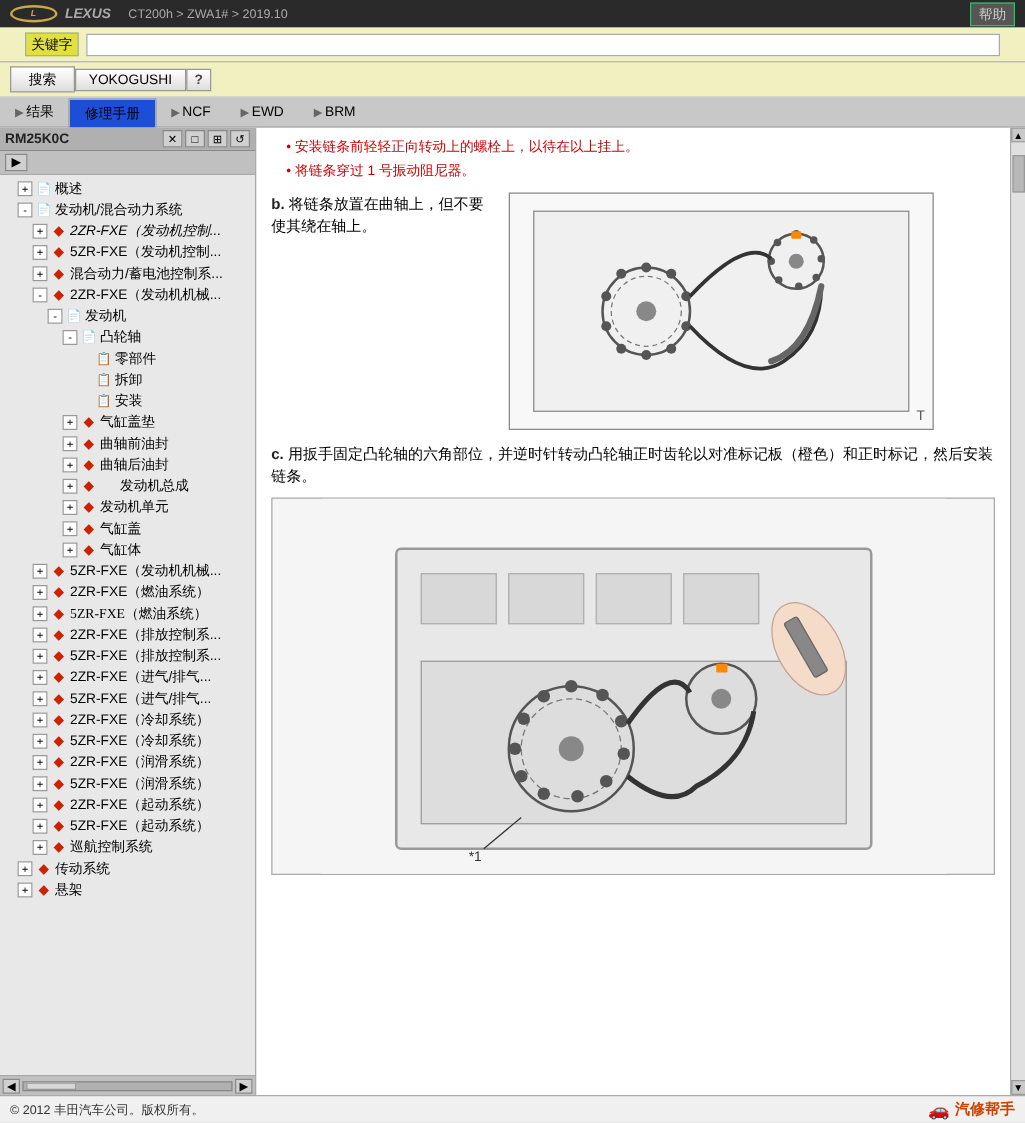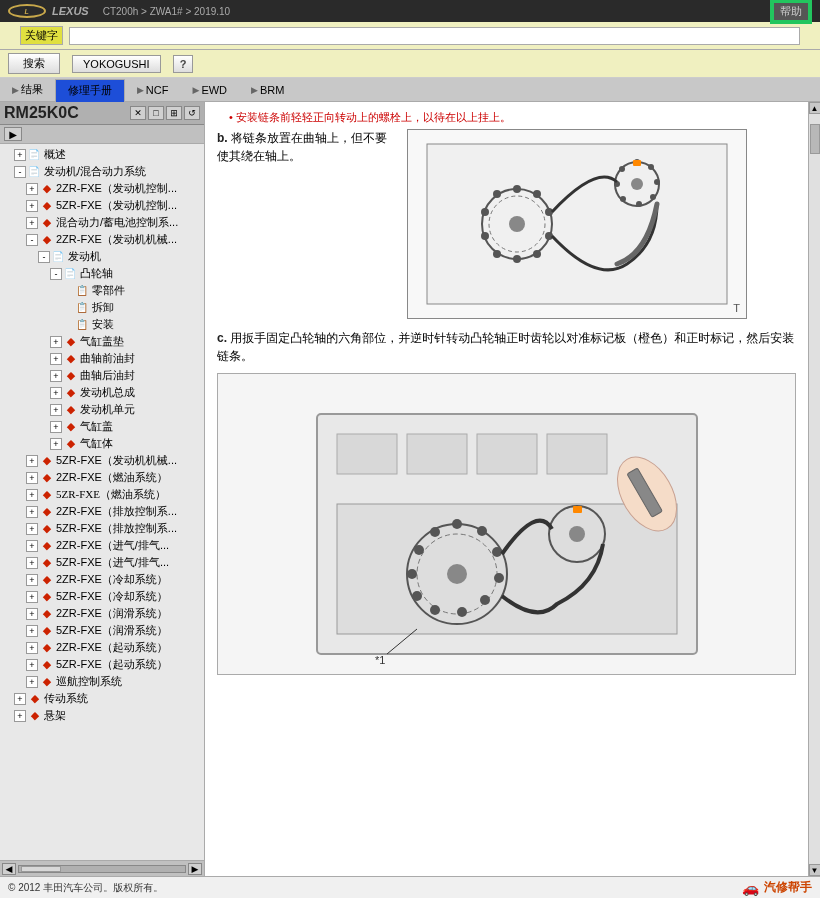--- a/index.html
+++ b/index.html
@@ -33,21 +33,21 @@
       font-size: 7px;
       font-style: italic;
       font-weight: bold;
       letter-spacing: 0.5px;
     }
     #topbar .help-btn {
       color: #ccc;
       font-size: 11px;
       background: #555;
       padding: 1px 6px;
-      border: 4px solid #22c55e;
+      border: 1px solid #22c55e;
       cursor: pointer;
     }
 
     
     #searchbar {
       background: #f0f0c0;
       padding: 4px 20px;
       display: flex;
       align-items: center;
       gap: 6px;
@@ -66,21 +66,21 @@
       font-size: 11px;
       padding: 0 3px;
     }
 
     
     #btnrow {
       background: #f0f0c0;
       padding: 3px 8px;
       display: flex;
       align-items: center;
-      gap: 12px;
+      gap: 0;
       border-bottom: 1px solid #ccc;
     }
     #btnrow .btn-search {
       background: linear-gradient(to bottom, #fff, #ddd);
       border: 1px solid #999;
       padding: 2px 14px;
       font-size: 11px;
       cursor: pointer;
     }
     #btnrow .btn-yoko {
@@ -146,21 +146,21 @@
     }
     #leftpanel-header {
       background: #b0b0b0;
       padding: 2px 4px;
       display: flex;
       align-items: center;
       justify-content: space-between;
       border-bottom: 1px solid #888;
     }
     #leftpanel-header .title {
-      font-size: 16px;
+      font-size: 11px;
       font-weight: bold;
       color: #222;
     }
     #leftpanel-header .controls {
       display: flex;
       gap: 2px;
     }
     #leftpanel-header .ctrl-btn {
       width: 16px;
       height: 14px;
@@ -468,21 +468,21 @@
         <span>概述</span>
       </div>
       <div class="tree-item indent-1">
         <span class="tree-expand">-</span>
         <span class="tree-icon icon-book">📄</span>
         <span>发动机/混合动力系统</span>
       </div>
       <div class="tree-item indent-2">
         <span class="tree-expand">+</span>
         <span class="tree-icon icon-red">◆</span>
-        <span style="font-size:11px;">2ZR-FXE（发动机控制...</span>
+        <span style="font-size:11px;font-style:italic;">2ZR-FXE（发动机控制...</span>
       </div>
       <div class="tree-item indent-2">
         <span class="tree-expand">+</span>
         <span class="tree-icon icon-red">◆</span>
         <span style="font-size:11px;">5ZR-FXE（发动机控制...</span>
       </div>
       <div class="tree-item indent-2">
         <span class="tree-expand">+</span>
         <span class="tree-icon icon-red">◆</span>
         <span style="font-size:11px;">混合动力/蓄电池控制系...</span>
@@ -528,21 +528,21 @@
         <span style="font-size:11px;">曲轴前油封</span>
       </div>
       <div class="tree-item indent-4">
         <span class="tree-expand">+</span>
         <span class="tree-icon icon-red">◆</span>
         <span style="font-size:11px;">曲轴后油封</span>
       </div>
       <div class="tree-item indent-4">
         <span class="tree-expand">+</span>
         <span class="tree-icon icon-red">◆</span>
-        <span style="font-size:11px;">发动机总成</span>
+        <span style="font-size:11px;margin-left:16px;">发动机总成</span>
       </div>
       <div class="tree-item indent-4">
         <span class="tree-expand">+</span>
         <span class="tree-icon icon-red">◆</span>
         <span style="font-size:11px;">发动机单元</span>
       </div>
       <div class="tree-item indent-4">
         <span class="tree-expand">+</span>
         <span class="tree-icon icon-red">◆</span>
         <span style="font-size:11px;">气缸盖</span>
@@ -641,20 +641,23 @@
       </div>
       <div class="scroll-btn">▶</div>
     </div>
   </div>
 
   <div id="content-wrapper">
     <div id="rightpanel">
 
       <div style="color:#cc0000;font-size:11px;margin-bottom:4px;padding-left:12px;">
         • <span>安装链条前轻轻正向转动上的螺栓上，以待在以上挂上。</span>
+      </div>
+      <div style="color:#cc0000;font-size:11px;margin-bottom:10px;padding-left:12px;">
+        • <span>将链条穿过 1 号振动阻尼器。</span>
       </div>
 
       <div class="step-row">
         <div class="step-text">
           <span class="step-label">b.</span>
           <span>将链条放置在曲轴上，但不要使其绕在轴上。</span>
         </div>
         <div class="step-image" style="min-height:190px;max-width:340px;">
 
           <svg width="320" height="180" style="background:#f8f8f8;">

